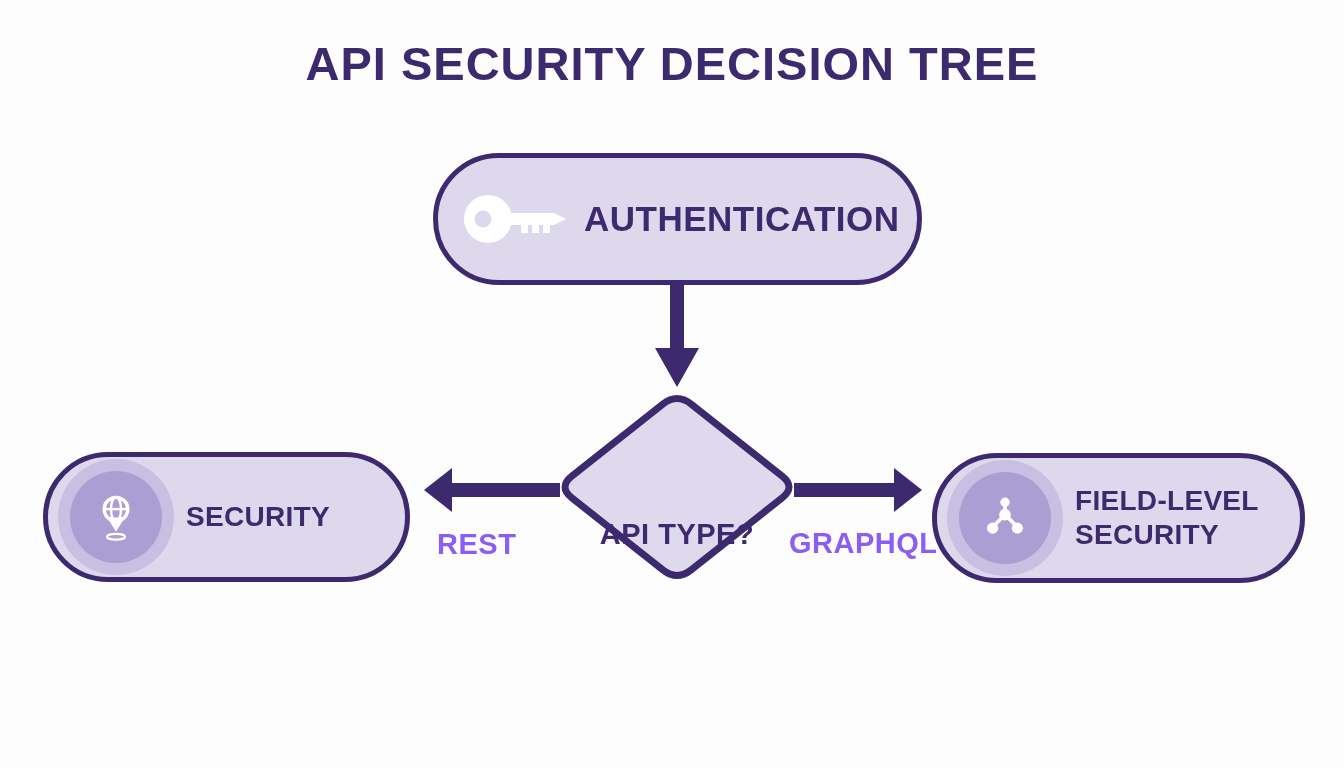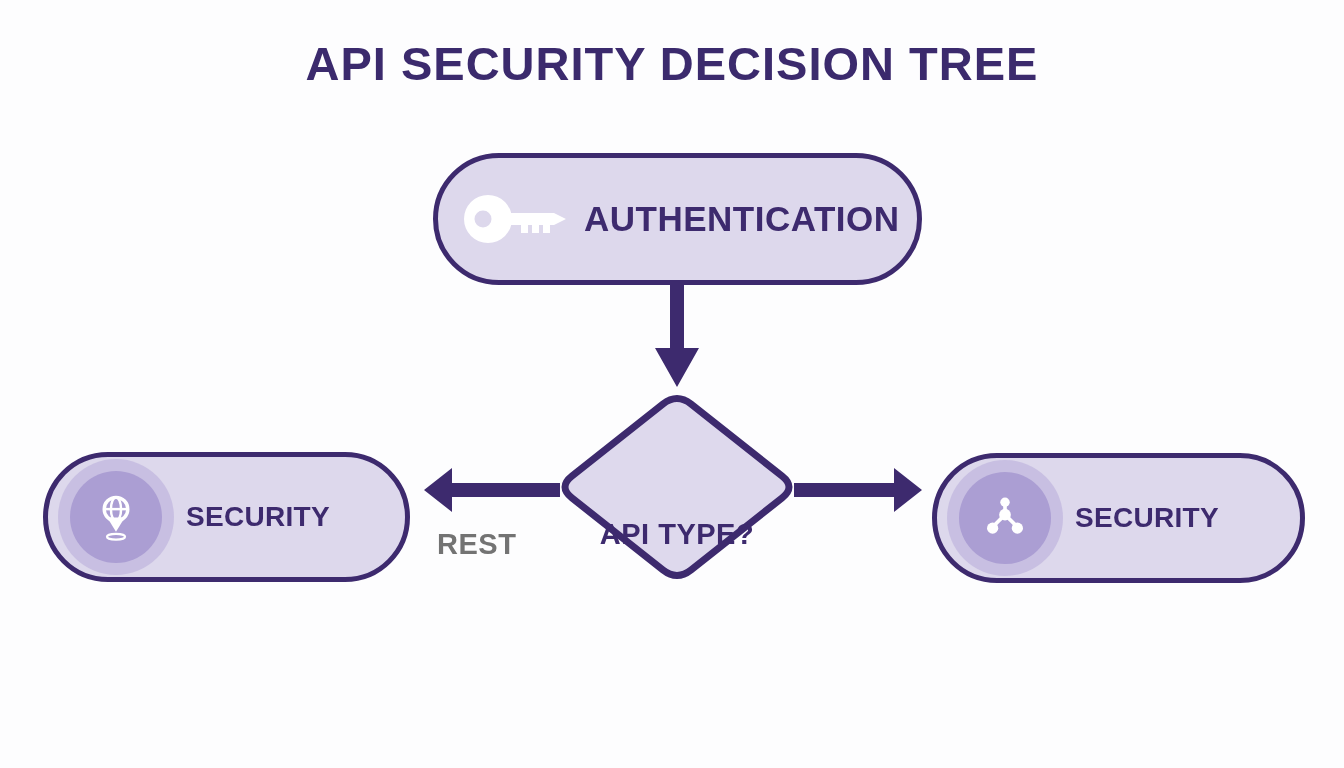--- a/index.html
+++ b/index.html
@@ -13,21 +13,21 @@
   .pill-auth .auth-label{font-size:35px;font-weight:700;color:#3d2a6e;letter-spacing:0.5px;margin-left:12px;}
   .pill-endpoint{left:43px;top:452px;width:367px;height:130px;padding-left:14px;}
   .pill-field{left:932px;top:453px;width:373px;height:130px;padding-left:14px;}
   .icon-circle{width:92px;height:92px;border-radius:50%;background:#ab9ed3;flex:0 0 auto;margin-left:8px;
                box-shadow:0 0 0 12px rgba(171,158,211,0.42);
                display:flex;align-items:center;justify-content:center;}
   .node-label{margin-left:24px;font-size:28px;line-height:34px;font-weight:700;
               color:#3d2a6e;letter-spacing:0.3px;}
   .decision-label{position:absolute;left:597px;top:471px;width:160px;text-align:center;
                   font-size:29px;font-weight:700;color:#3d2a6e;letter-spacing:0.5px;margin-top:47px;}
-  .edge-label{position:absolute;font-size:29px;font-weight:700;color:#737373;letter-spacing:0.5px;}
+  .edge-label{position:absolute;font-size:29px;font-weight:700;color:#8b5cf6;letter-spacing:0.5px;}
   .edge-label-rest{left:437px;top:528px;}
   .edge-label-graphql{left:789px;top:527px;}
   svg.layer{position:absolute;left:0;top:0;}
 </style>
 </head>
 <body>
 
 <div class="stage">
 
   <div class="title">API SECURITY DECISION TREE</div>
@@ -44,20 +44,21 @@
       <circle cx="26" cy="28" r="24" fill="#ffffff"></circle>
       <circle cx="21" cy="28" r="8.5" fill="#ddd8ec"></circle>
       <path d="M48 22 H92 L104 28 L92 34 H88 V42 H81 V34 H77 V42 H70 V34 H66 V42 H59 V34 H48 Z" fill="#ffffff"></path>
     </svg>
     <span class="auth-label">AUTHENTICATION</span>
   </div>
 
   <div class="decision-label">API TYPE?</div>
 
   <div class="edge-label edge-label-rest">REST</div>
+  <div class="edge-label edge-label-graphql">GRAPHQL</div>
 
   <div class="pill pill-endpoint">
     <div class="icon-circle">
       <svg width="54" height="54" viewBox="0 0 48 48">
         <circle cx="24" cy="17" r="10.5" fill="none" stroke="#ffffff" stroke-width="3"></circle>
         <ellipse cx="24" cy="17" rx="4.5" ry="10.5" fill="none" stroke="#ffffff" stroke-width="2.2"></ellipse>
         <line x1="13.5" y1="17" x2="34.5" y2="17" stroke="#ffffff" stroke-width="2.2"></line>
         <path d="M16.2 24.5 L31.8 24.5 L24 37 Z" fill="#ffffff"></path>
         <ellipse cx="24" cy="41.5" rx="8" ry="2.6" fill="none" stroke="#ffffff" stroke-width="2"></ellipse>
       </svg>
@@ -73,17 +74,18 @@
         <line x1="24" y1="21" x2="24" y2="10" stroke="#ffffff" stroke-width="3.2"></line>
         <line x1="24" y1="21" x2="13" y2="32" stroke="#ffffff" stroke-width="3.2"></line>
         <line x1="24" y1="21" x2="35" y2="32" stroke="#ffffff" stroke-width="3.2"></line>
         <circle cx="24" cy="10" r="4.2" fill="#ffffff"></circle>
         <circle cx="24" cy="21" r="5.2" fill="#ffffff"></circle>
         <circle cx="13" cy="33" r="5" fill="#ffffff"></circle>
         <circle cx="35" cy="33" r="5" fill="#ffffff"></circle>
       </svg>
     </div>
     <div class="node-label">
+      <div>FIELD-LEVEL</div>
       <div>SECURITY</div>
     </div>
   </div>
 
 </div>
 
 </body></html>

